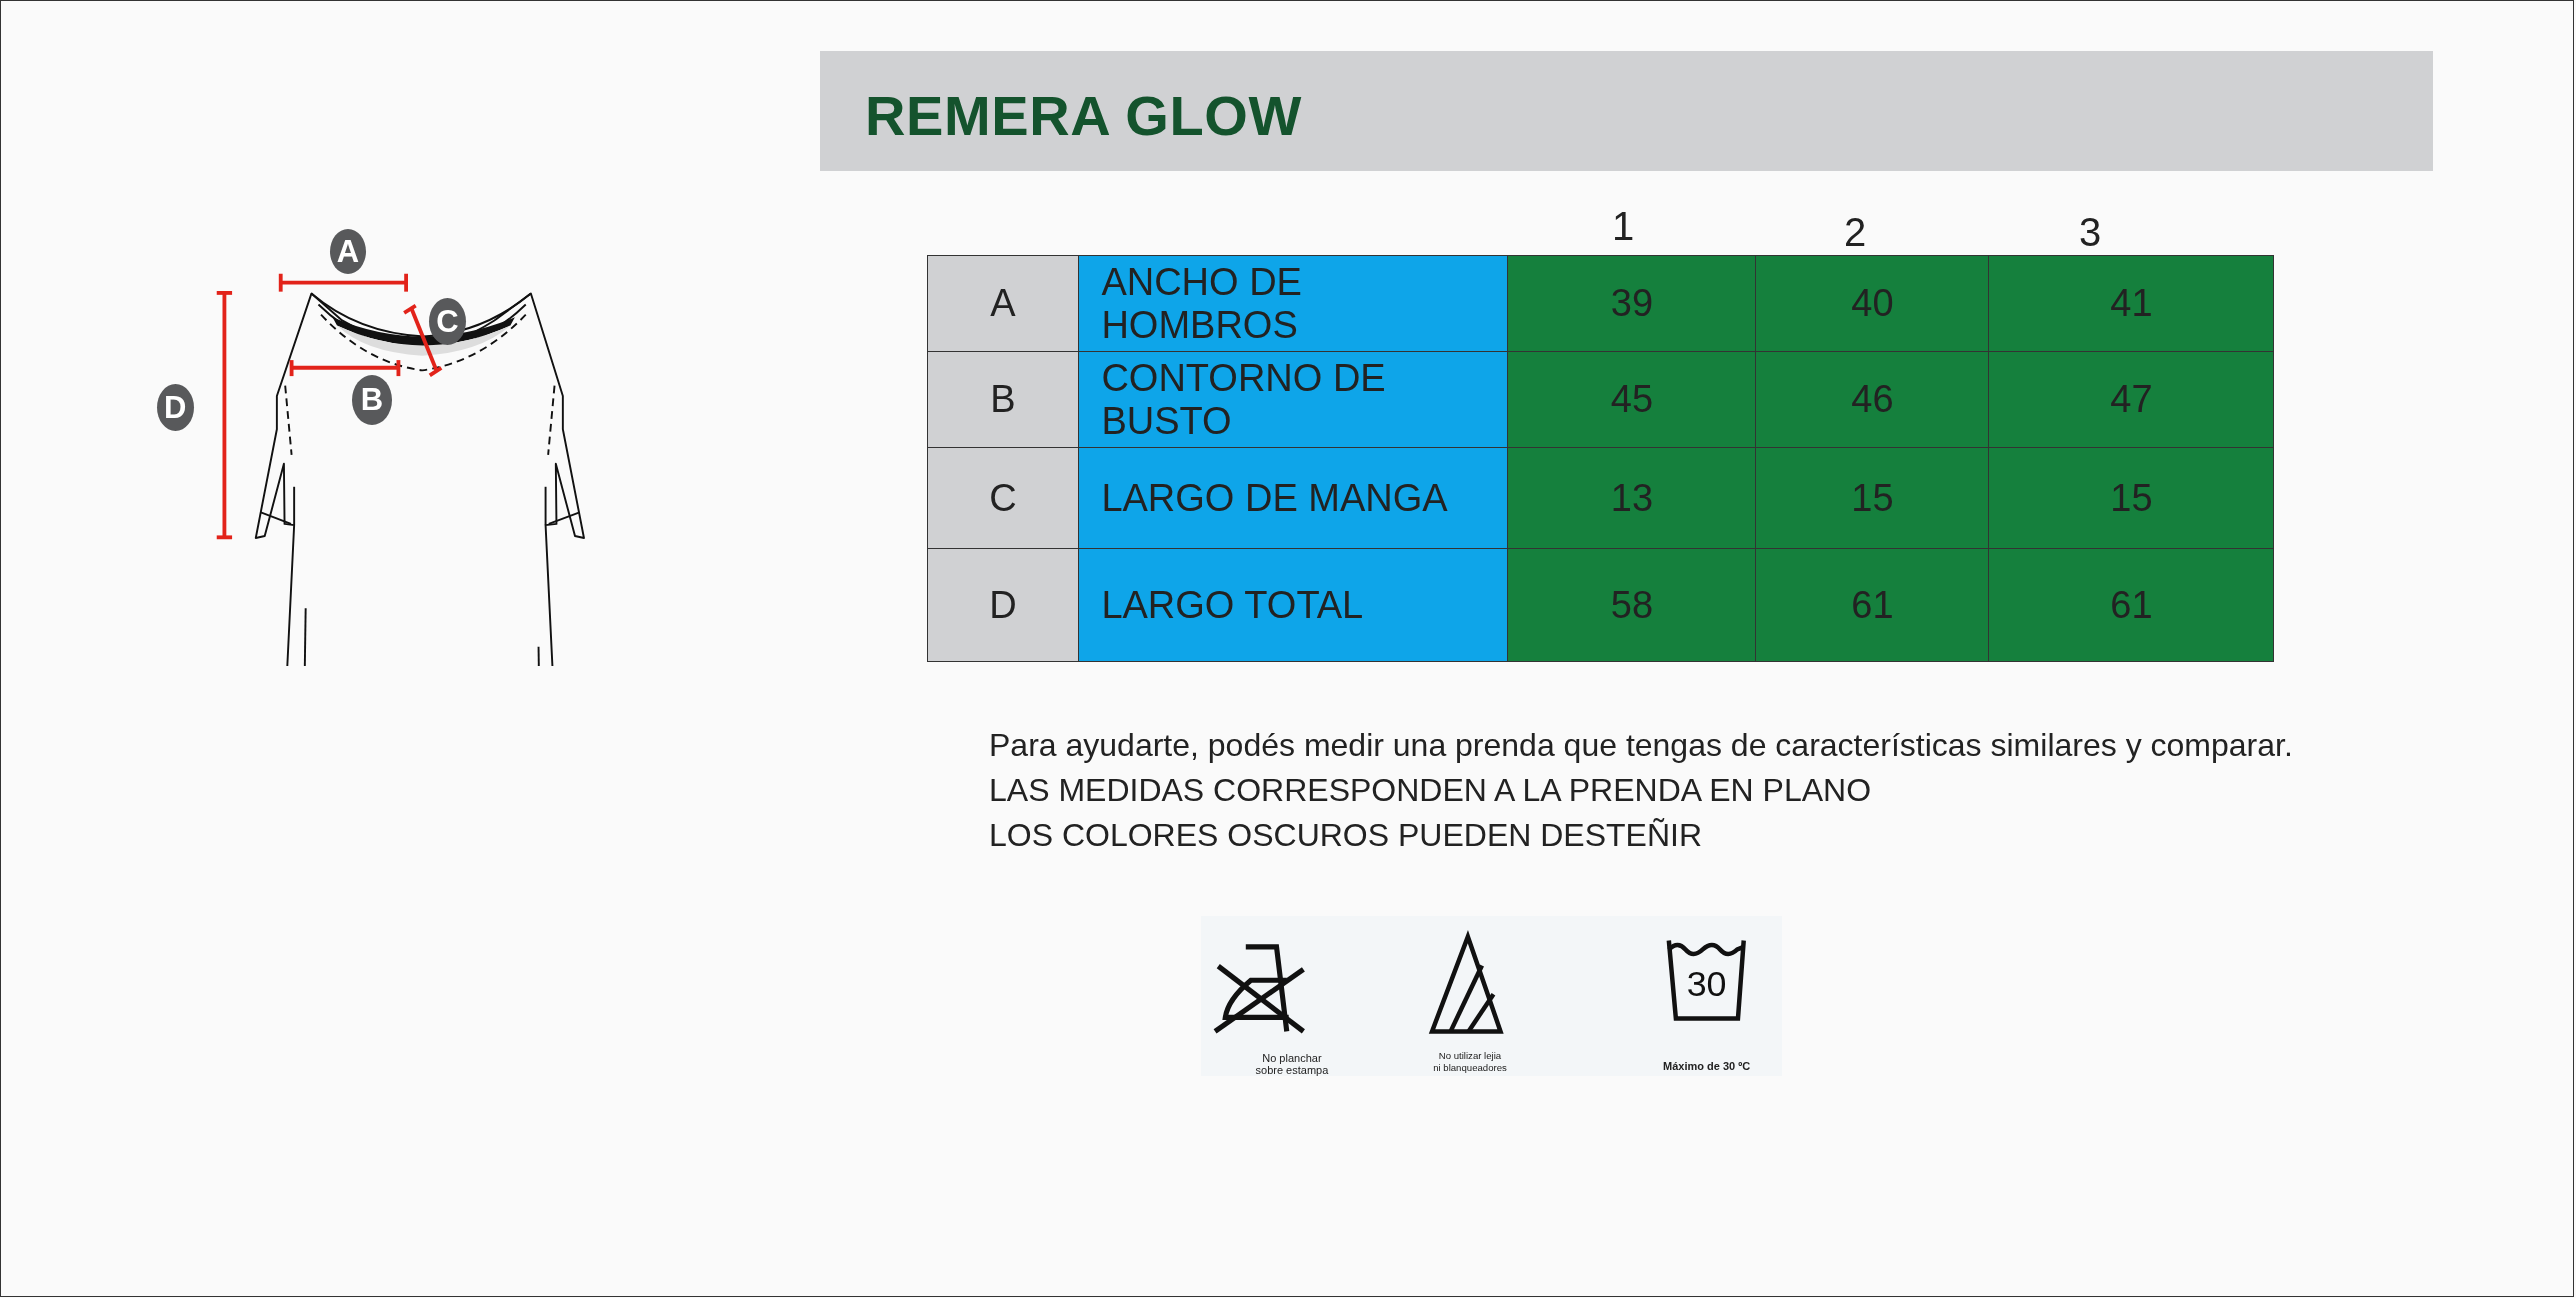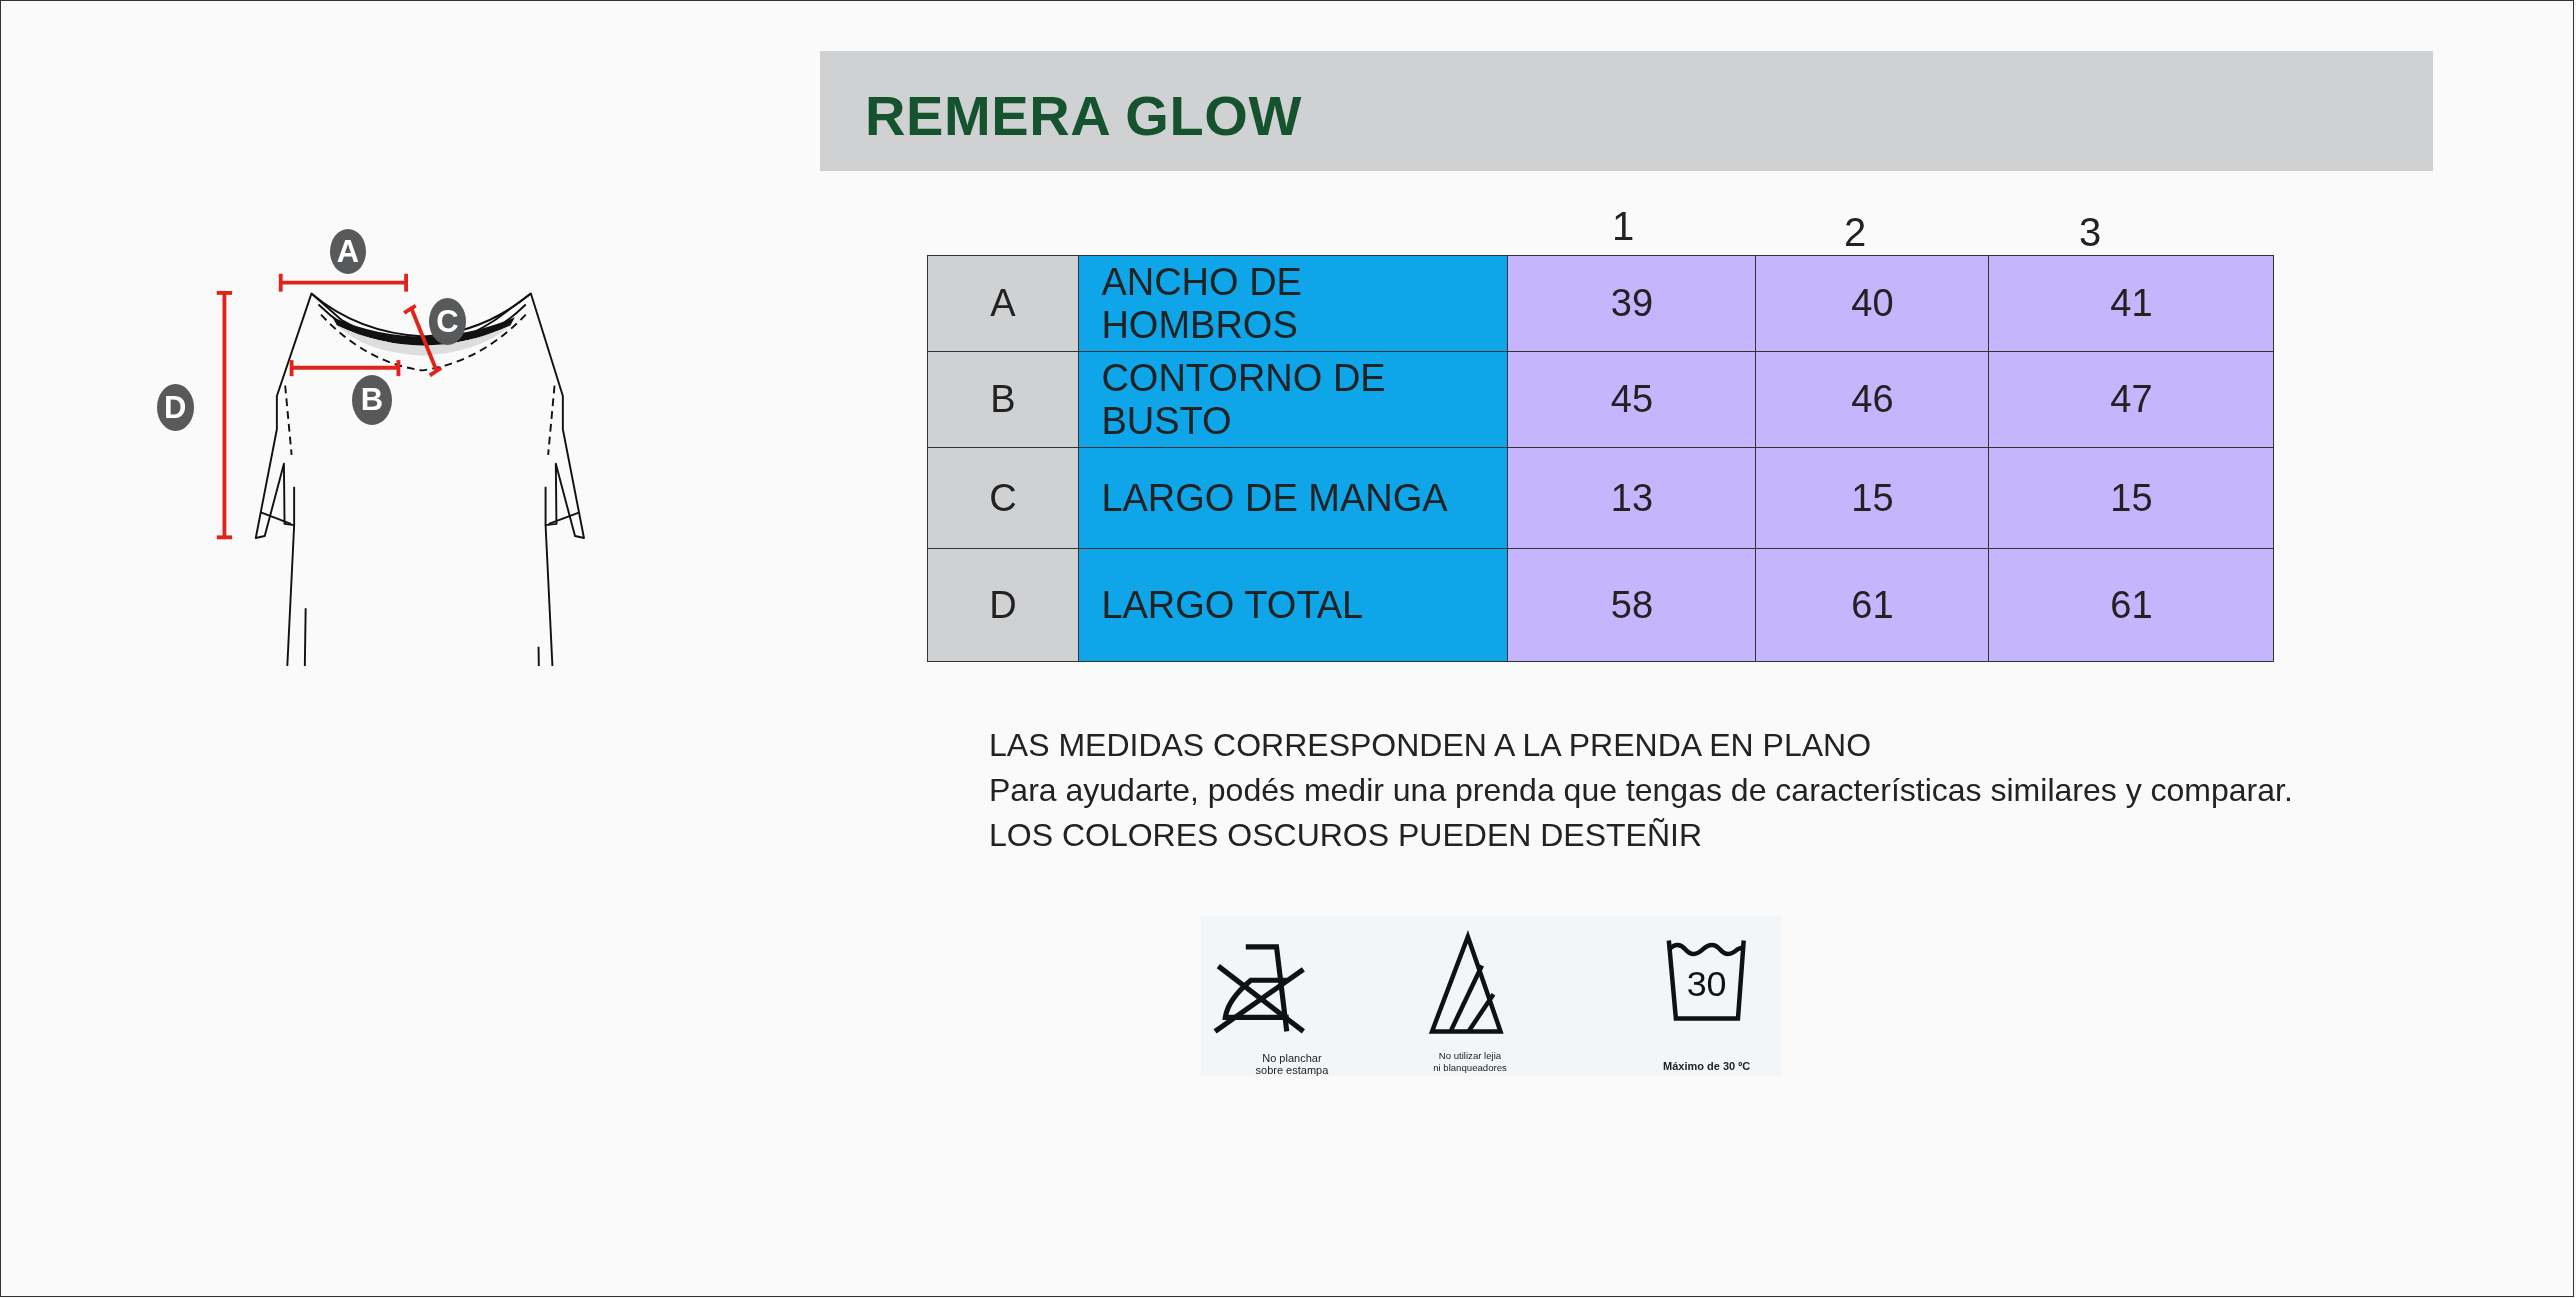--- a/index.html
+++ b/index.html
@@ -10,21 +10,21 @@
   .title-bar span { position:absolute; left:45px; top:32px; font-size:56px; font-weight:bold; color:#14532d; letter-spacing:0.6px; }
 
   .diagram { position:absolute; left:147px; top:218px; width:563px; height:448px; }
   .diagram svg { width:563px; height:448px; }
 
   .size-head { position:absolute; top:204px; font-size:40px; color:#222; }
   table.sizes { position:absolute; left:927px; top:255px; border-collapse:collapse; }
   table.sizes td { border:1.9px solid #333; padding:0; font-size:38px; color:#222; }
   td.letter { width:150px; background:#d0d1d3; text-align:center; }
   td.label { width:406px; font-size:31px; padding-left:22.4px !important; background:#0ea5e9; }
-  td.val { text-align:center; background:#c4b5fd; }
+  td.val { text-align:center; background:#15803d; }
   td.v1 { width:247px; } td.v2 { width:232px; } td.v3 { width:284px; }
 
   .notes { position:absolute; left:989px; top:723px; font-size:32px; line-height:45px; color:#222; }
   .notes div { white-space:nowrap; }
 
   .care { position:absolute; left:1201px; top:916px; width:581px; height:160px; background:#f3f6f8; }
   .care .item { position:absolute; top:0; width:192px; height:160px; }
   .care .cap { position:absolute; width:192px; text-align:center; font-size:11px; line-height:12.8px; color:#222; }
 </style>
 </head>
@@ -111,22 +111,22 @@
     <td class="letter">D</td>
     <td class="label">LARGO TOTAL</td>
     <td class="val v1">58</td>
     <td class="val v2">61</td>
     <td class="val v3">61</td>
   </tr>
 </tbody>
   </table>
 
 <div class="notes">
+  <div>Para ayudarte, podés medir una prenda que tengas de características similares y comparar.</div>
   <div>LAS MEDIDAS CORRESPONDEN A LA PRENDA EN PLANO</div>
-  <div>Para ayudarte, podés medir una prenda que tengas de características similares y comparar.</div>
   <div>LOS COLORES OSCUROS PUEDEN DESTEÑIR</div>
 </div>
 
 <div class="care">
   <div class="item" style="left:0;">
     <svg width="192" height="122" viewBox="0 0 300 190">
       <g fill="none" stroke="#111" stroke-width="8">
         <path d="M70,48 L118,48 L134,180"></path>
         <path d="M134,100 L78,100 Q42,130 38,158 L137,158"></path>
         <line x1="27" y1="78" x2="160" y2="180"></line>

